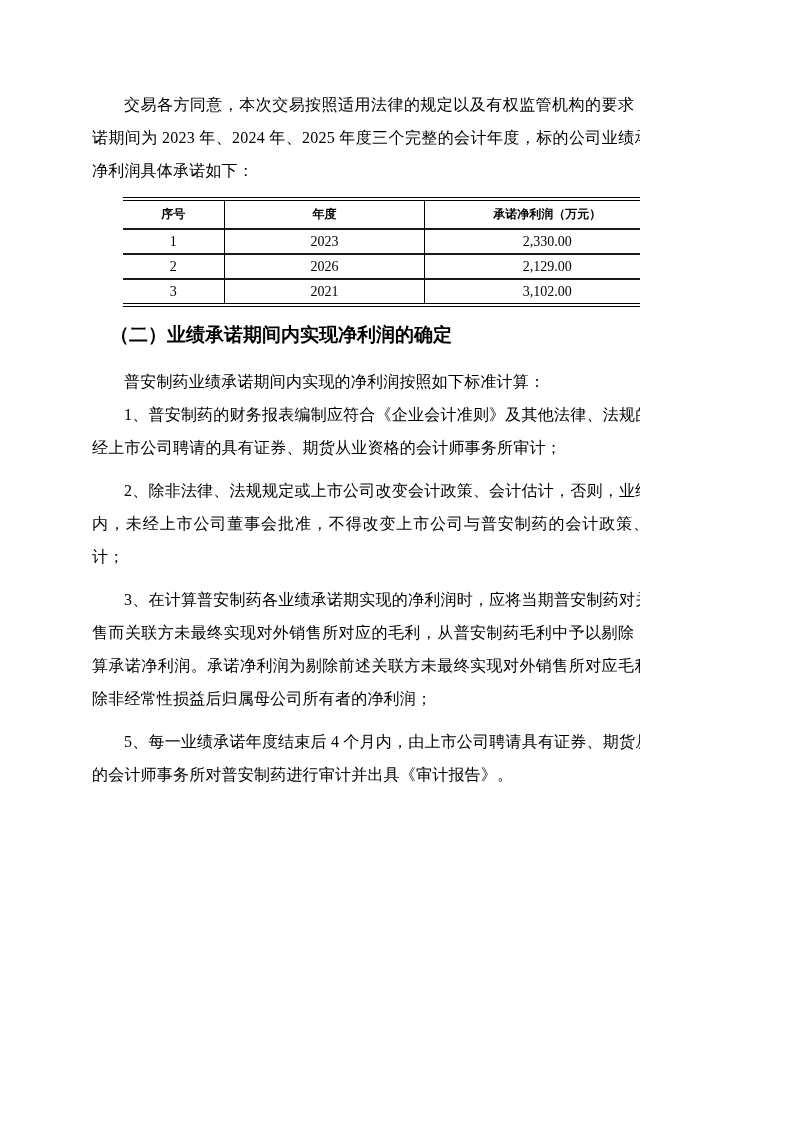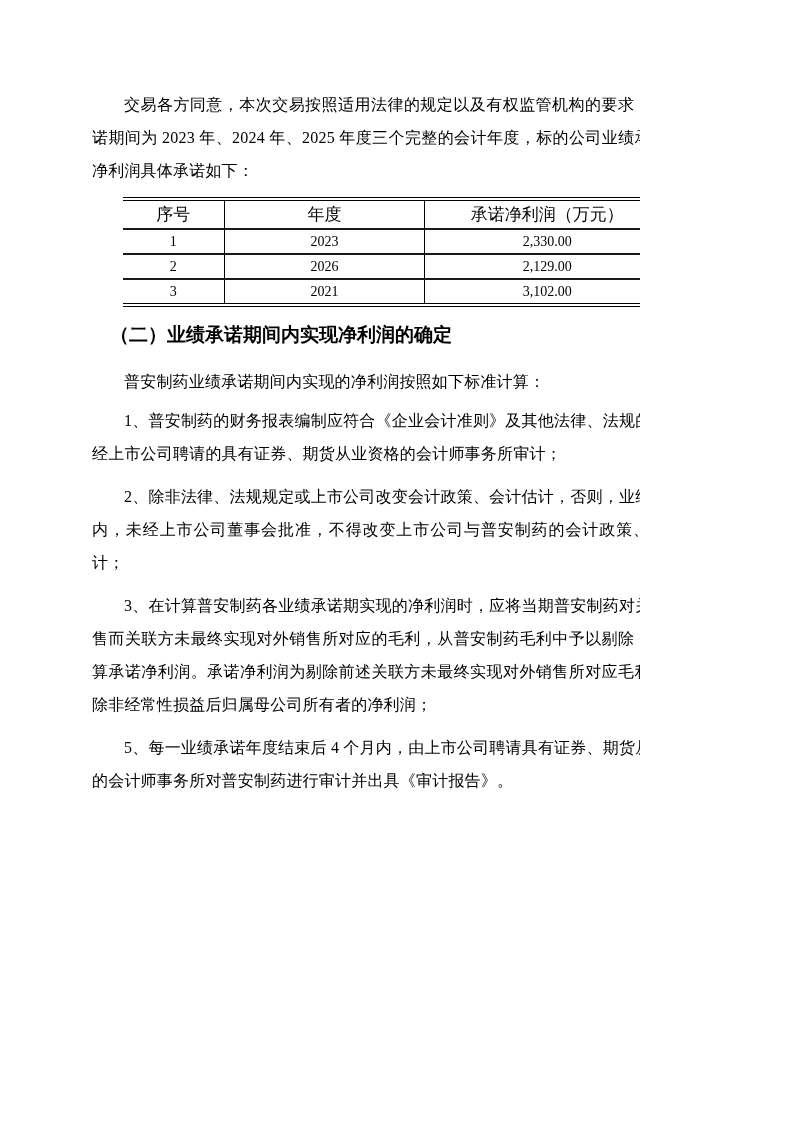--- a/index.html
+++ b/index.html
@@ -19,35 +19,35 @@
     width: 608px;
   }
   p.body-para {
     margin: 0 0 10px 0;
     font-size: 16px;
     line-height: 33px;
     text-align: justify;
     text-indent: 32px;
     letter-spacing: 0.2px;
   }
-  p.no-extra { margin-bottom: 6px; }
+  p.no-extra { margin-bottom: 0; }
   table.commit-table {
     width: 547px;
     margin: 2px auto 12px auto;
     border-collapse: collapse;
     border-top: 4px double #000000;
     border-bottom: 4px double #000000;
     font-size: 14px;
     text-align: center;
   }
   table.commit-table th {
-    font-weight: normal;
+    font-weight: bold;
     height: 27px;
     border-bottom: 2px solid #1a1a1a;
-    font-size: 17px;
+    font-size: 12px;
     padding: 0 4px;
   }
   table.commit-table td {
     height: 23px;
     padding: 0 4px;
     font-size: 14px;
   }
   table.commit-table tr.data-row td { border-bottom: 2px solid #1a1a1a; }
   table.commit-table tr.data-row:last-child td { border-bottom: none; }
   table.commit-table th + th,

